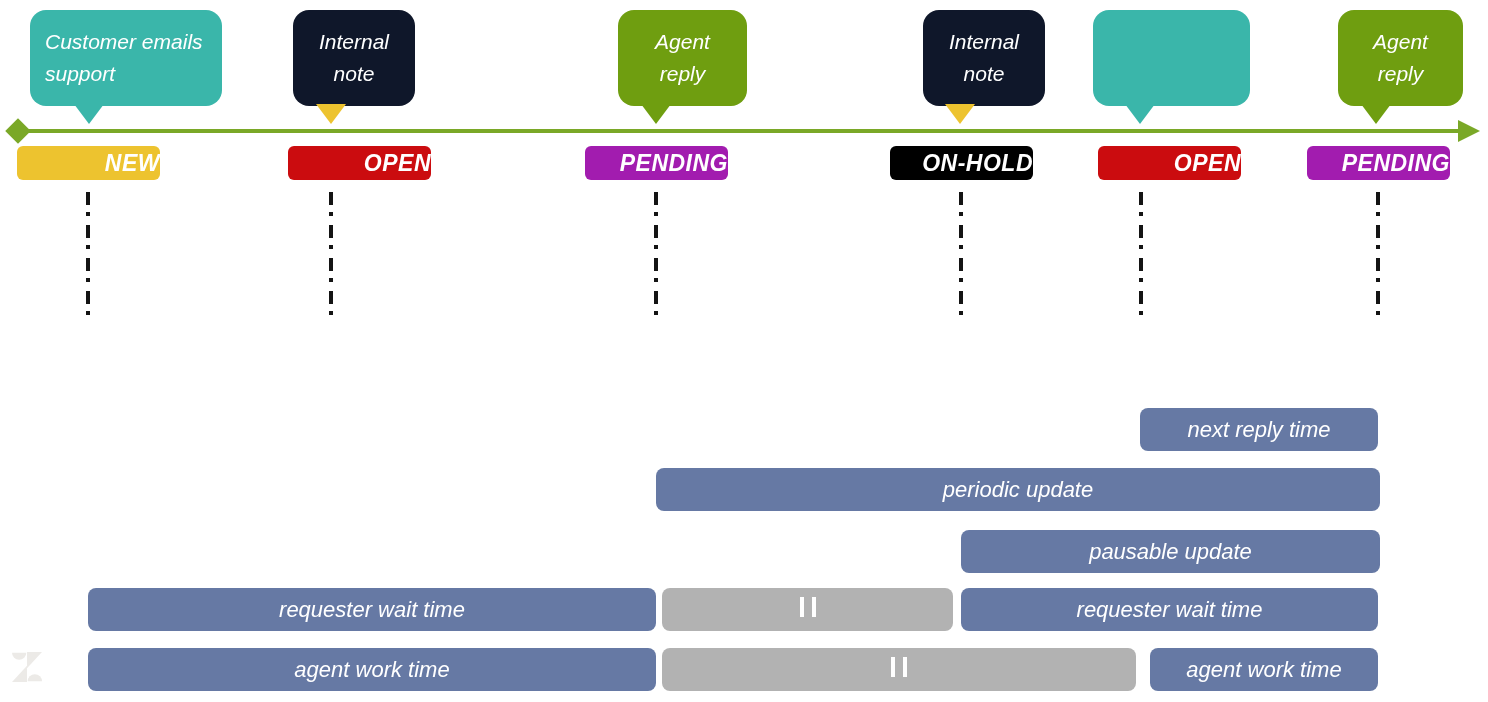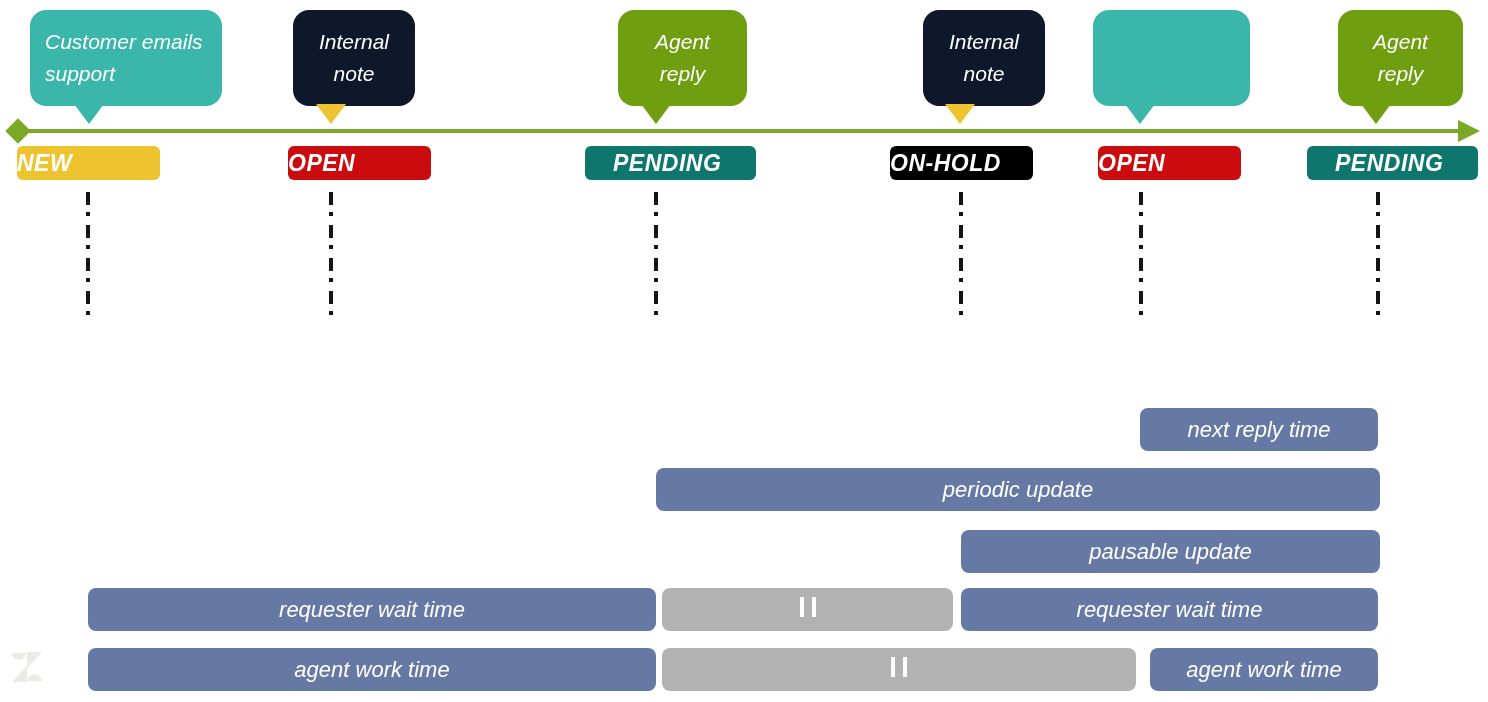--- a/index.html
+++ b/index.html
@@ -25,23 +25,23 @@
   .yellow{background:#0f172a;} .yellow .tail{border-top-color:#edc32f;}
   .green{background:#6f9e10;}  .green .tail{border-top-color:#6f9e10;}
   
   .tl-line{position:absolute;top:129px;left:10px;width:1454px;height:4px;background:#7aa827;}
   .tl-diamond{position:absolute;top:122px;left:9px;width:18px;height:18px;background:#7aa827;transform:rotate(45deg);}
   .tl-arrow{position:absolute;top:120px;left:1458px;width:0;height:0;
     border-top:11px solid transparent;border-bottom:11px solid transparent;border-left:22px solid #7aa827;}
   
   .badge{
     position:absolute;top:146px;height:34px;width:143px;border-radius:6px;
-    color:#fff;font-weight:bold;font-size:23px;line-height:34px;text-align:left;letter-spacing:.5px;
+    color:#fff;font-weight:bold;font-size:23px;line-height:34px;text-align:right;letter-spacing:.5px;
   }
-  .b-yellow{background:#edc32f;} .b-red{background:#cb0c0f;margin-left:29px;} .b-blue{background:#0f766e;padding-left:28px;} .b-black{background:#000000;}
+  .b-yellow{background:#edc32f;} .b-red{background:#cb0c0f;margin-left:29px;} .b-blue{background:#a21caf;} .b-black{background:#000000;}
   
   .vdash{
     position:absolute;top:192px;width:4px;height:132px;
     background:repeating-linear-gradient(180deg,#141414 0 13px,transparent 13px 20px,#141414 20px 24px,transparent 24px 33px);
   }
   
   .bar{
     position:absolute;height:43px;border-radius:8px;color:#fff;font-size:22px;line-height:43px;
     text-align:center;background:#6679a4;
   }

